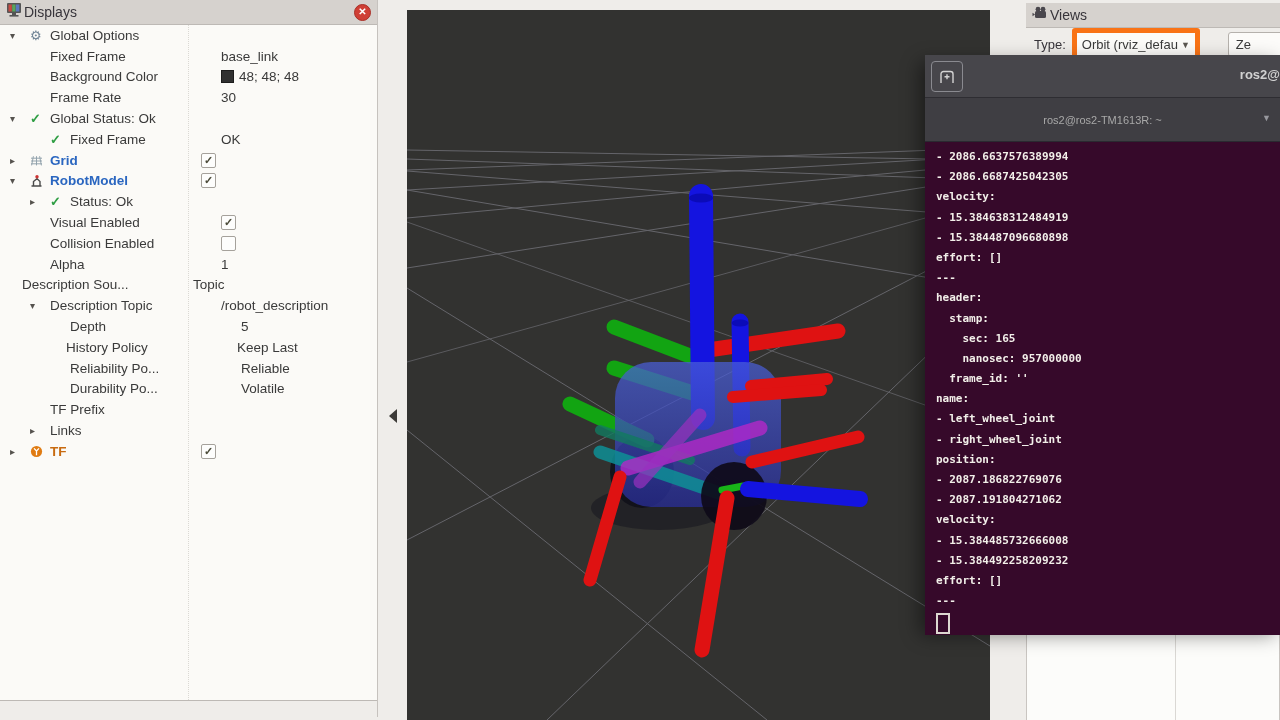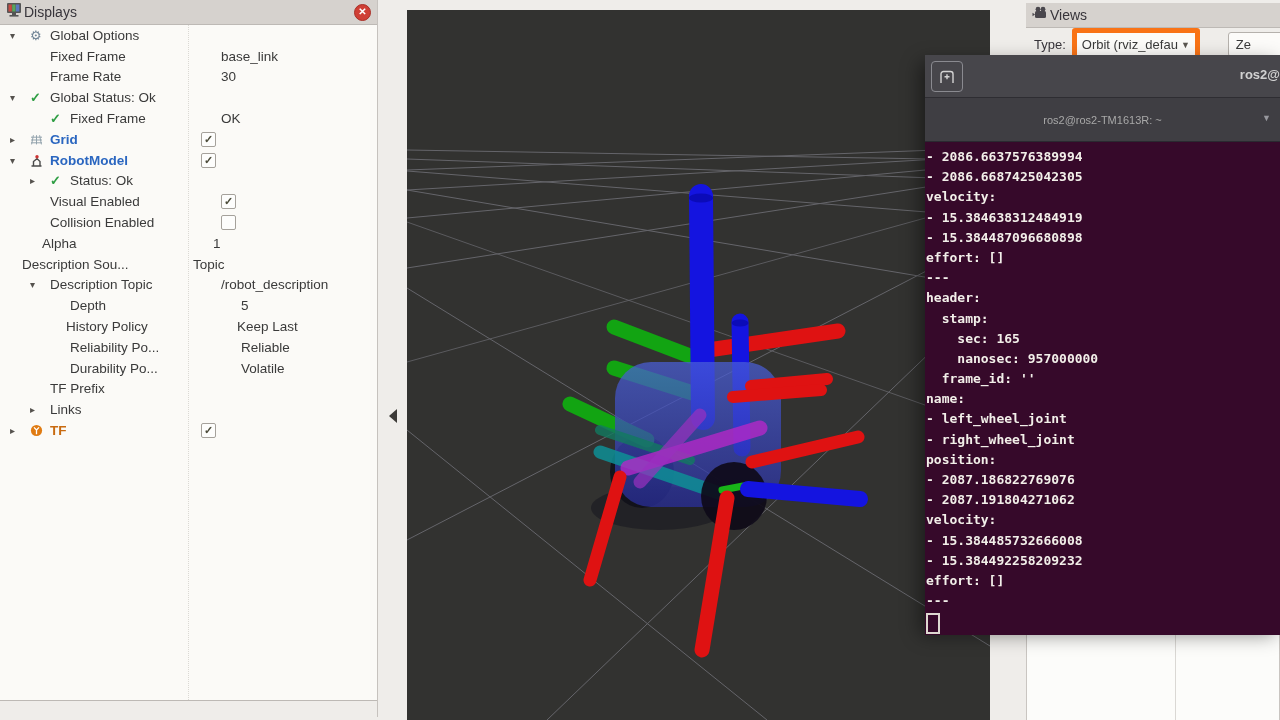--- a/index.html
+++ b/index.html
@@ -65,22 +65,22 @@
     box-shadow:-5px 7px 18px rgba(0,0,0,.45);}
   #term-header{height:42px;background:var(--term-header);position:relative;border-bottom:1px solid #2e2d32;}
   #newtab-btn{position:absolute;left:6px;top:6px;width:30px;height:29px;border:1px solid #8a8a90;
     border-radius:4px;display:flex;align-items:center;justify-content:center;}
   #term-wintitle{position:absolute;right:0;top:12px;font-size:13px;font-weight:bold;color:#d2d2d2;white-space:nowrap;}
   #term-tabbar{height:43px;background:var(--term-tab);position:relative;display:flex;
     align-items:center;justify-content:center;border-bottom:1px solid #2a2930;}
   #term-tab-title{font-size:11px;color:#a8a8a8;}
   #tab-menu-arrow{position:absolute;right:9px;top:15px;font-size:9px;color:#98989e;}
   #term-body{height:488px;background:var(--term-bg);overflow:hidden;
-    font-family:"DejaVu Sans Mono",monospace;font-weight:bold;font-size:13px;line-height:20.2px;
-    color:var(--term-text);padding:5px 0 0 1px;}
+    font-family:"DejaVu Sans Mono",monospace;font-weight:bold;font-size:11px;line-height:20.2px;
+    color:var(--term-text);padding:5px 0 0 11px;}
   .tline{white-space:pre;height:20.2px;}
   #term-cursor{display:inline-block;width:10px;height:17px;border:2px solid #ddd8d0;margin-top:2px;}
 </style>
 </head>
 <body>
 
 <div id="app">
 
   <section id="displays-panel">
     <header class="panel-header">
@@ -113,20 +113,30 @@
             <span class="exp"></span>
             <span class="tlabel">Fixed Frame</span>
           </span>
           <span class="tcell tval">
             <span>base_link</span>
           </span>
         </div>
         <div class="trow">
           <span class="tcell tname" style="padding-left: 28px;">
             <span class="exp"></span>
+            <span class="tlabel">Background Color</span>
+          </span>
+          <span class="tcell tval">
+            <span class="swatch"></span>
+            <span>48; 48; 48</span>
+          </span>
+        </div>
+        <div class="trow">
+          <span class="tcell tname" style="padding-left: 28px;">
+            <span class="exp"></span>
             <span class="tlabel">Frame Rate</span>
           </span>
           <span class="tcell tval">
             <span>30</span>
           </span>
         </div>
         <div class="trow">
           <span class="tcell tname" style="padding-left: 8px;">
             <span class="exp">▾</span>
             <span class="tic ic-check">✓</span>
@@ -197,21 +207,21 @@
         <div class="trow">
           <span class="tcell tname" style="padding-left: 28px;">
             <span class="exp"></span>
             <span class="tlabel">Collision Enabled</span>
           </span>
           <span class="tcell tval">
             <span class="cb"></span>
           </span>
         </div>
         <div class="trow">
-          <span class="tcell tname" style="padding-left: 20px;">
+          <span class="tcell tname" style="padding-left: 28px;">
             <span class="exp"></span>
             <span class="tlabel">Alpha</span>
           </span>
           <span class="tcell tval">
             <span>1</span>
           </span>
         </div>
         <div class="trow">
           <span class="tcell tname" style="">
             <span class="exp"></span>

